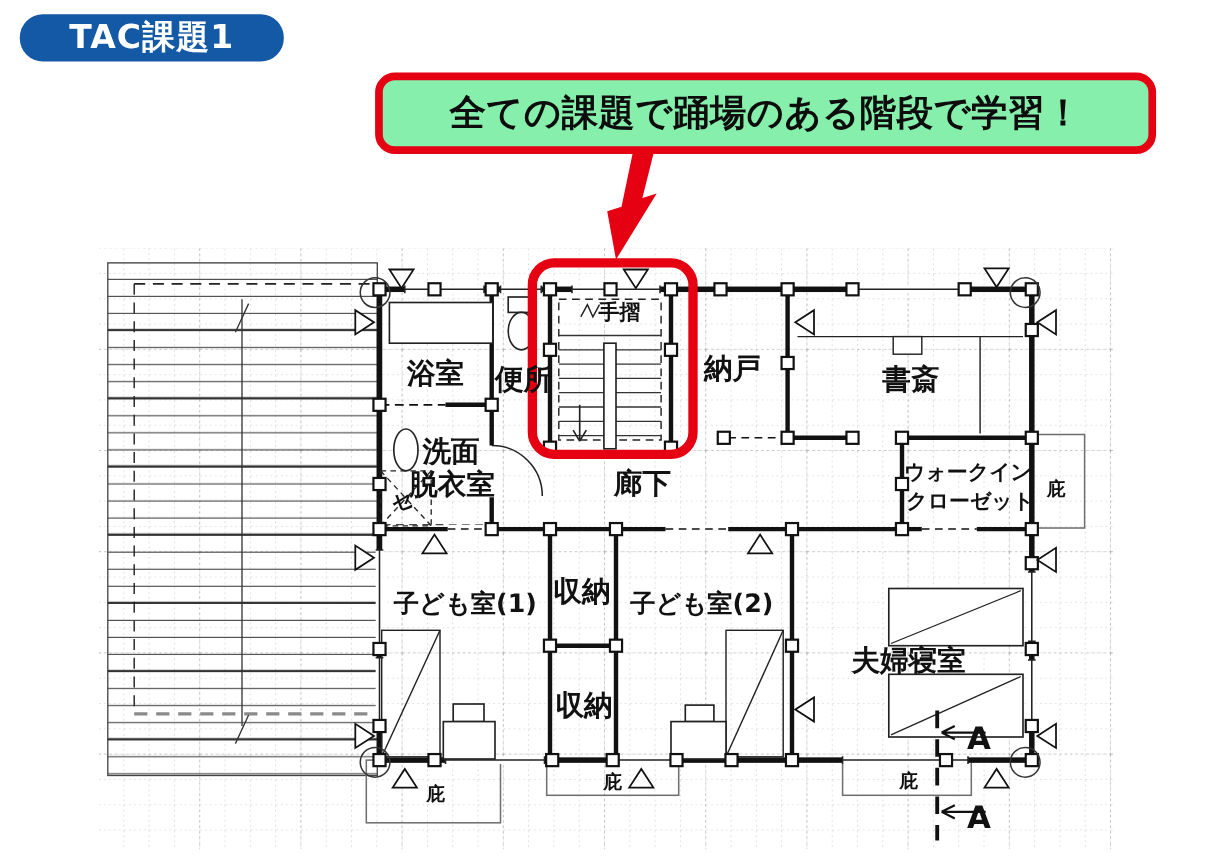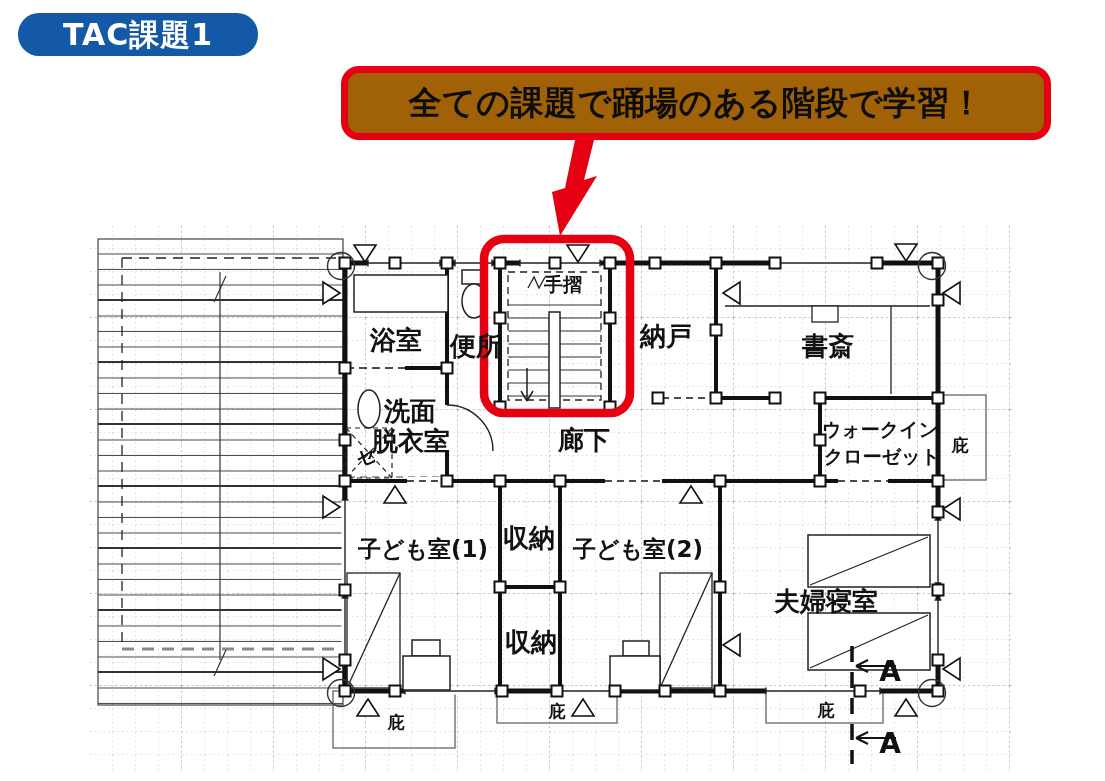--- a/index.html
+++ b/index.html
@@ -1,22 +1,22 @@
 <!DOCTYPE html>
 <html><head>
 <meta charset="utf-8">
 <style>
   html,body{margin:0;padding:0;background:#fff;}
   .page{position:relative;width:1105px;height:781px;background:#ffffff;overflow:hidden;
         font-family:"DejaVu Sans",sans-serif;}
   .badge{position:absolute;left:18px;top:13px;width:240px;height:43px;background:#1459a5;
-         border-radius:21px;display:flex;align-items:flex-end;justify-content:center;}
+         border-radius:21px;display:flex;align-items:center;justify-content:center;}
   .badge span{color:#ffffff;font-size:30px;font-weight:800;letter-spacing:1px;}
   .callout{position:absolute;left:341px;top:66px;width:710px;height:74px;box-sizing:border-box;
-           background:#a16207;border:7px solid #e50012;border-radius:18px;
+           background:#86efac;border:7px solid #e50012;border-radius:18px;
            display:flex;align-items:center;justify-content:center;}
   .callout span{color:#0d0d0d;font-size:33px;font-weight:800;letter-spacing:0.5px;white-space:nowrap;}
   svg.plan{position:absolute;left:0;top:0;}
   
   .rl  {font-size:26px;font-weight:600;fill:#111;text-anchor:middle;dominant-baseline:central;}
   .rl2 {font-size:23px;font-weight:600;fill:#111;text-anchor:middle;dominant-baseline:central;}
   .rl3 {font-size:19px;font-weight:600;fill:#111;text-anchor:middle;dominant-baseline:central;}
   .rlS {font-size:19px;font-weight:600;fill:#111;text-anchor:middle;dominant-baseline:central;}
   .rlE {font-size:17px;font-weight:600;fill:#111;text-anchor:middle;dominant-baseline:central;}
   .rlA {font-size:28px;font-weight:700;fill:#111;text-anchor:middle;dominant-baseline:central;}

